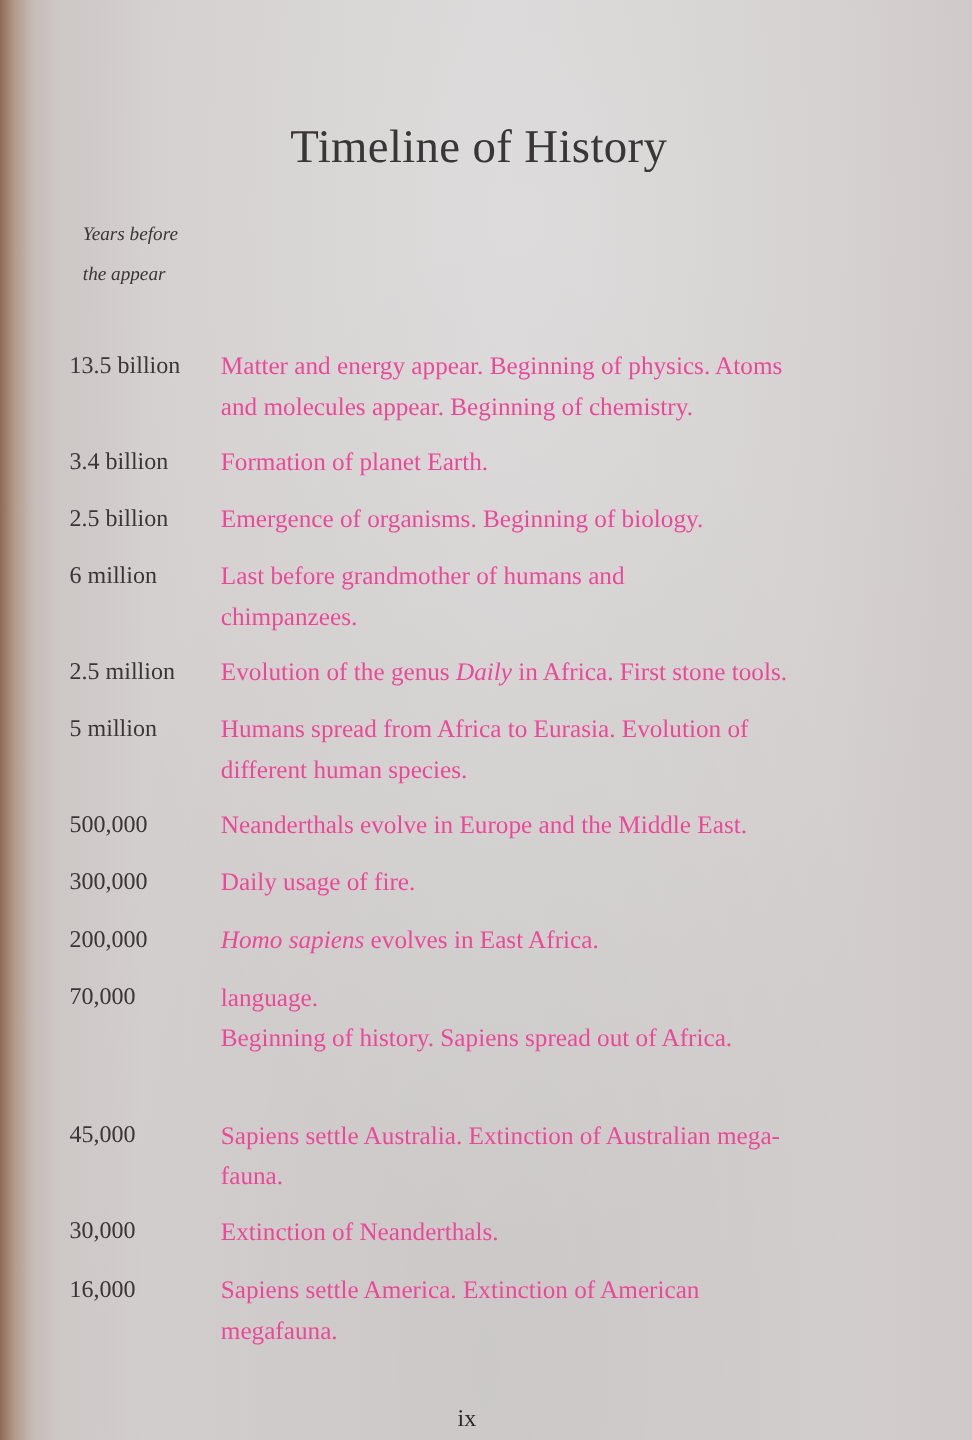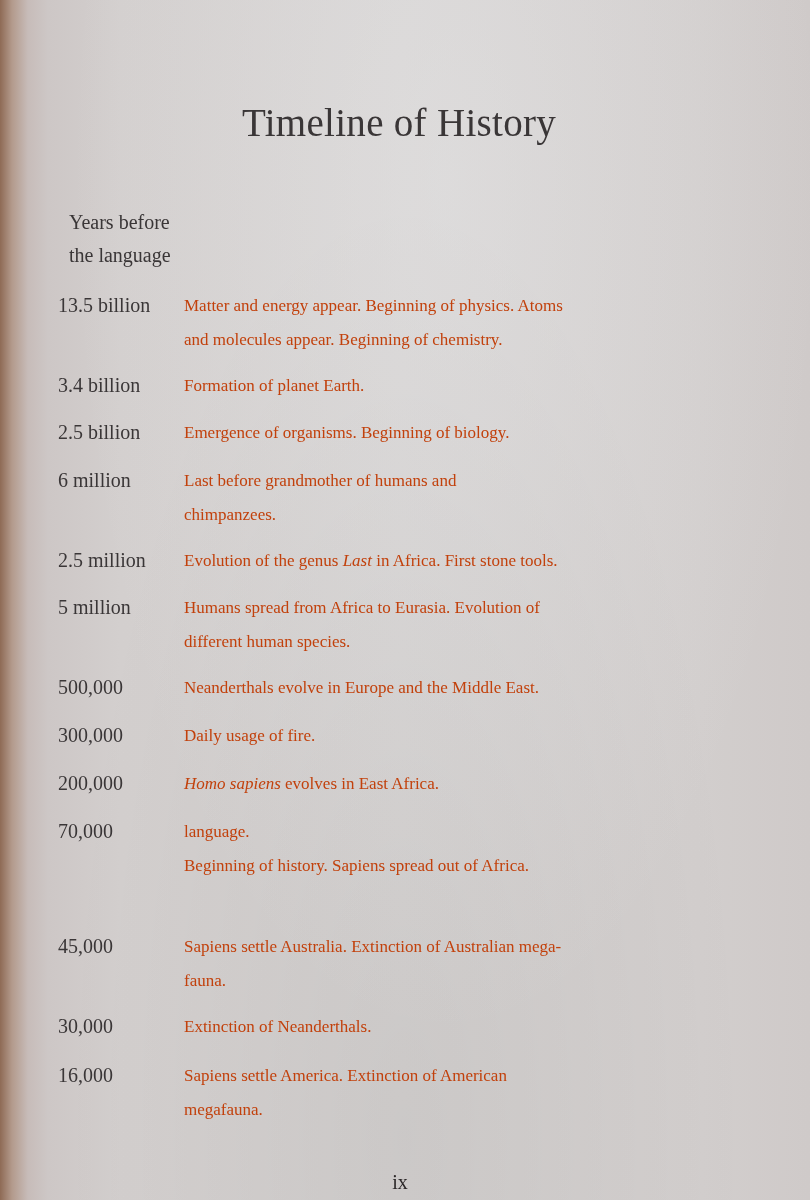--- a/index.html
+++ b/index.html
@@ -14,51 +14,51 @@
     background: radial-gradient(ellipse at 55% 15%, rgba(235,236,238,0.35), rgba(0,0,0,0) 60%),
                 radial-gradient(ellipse at 50% 95%, rgba(0,0,0,0.05), rgba(0,0,0,0) 60%);
     pointer-events: none;
   }
   .title {
     position: absolute; left: 0; width: 790px; top: 96px;
     text-align: center; font-size: 39px; letter-spacing: 0.3px;
     color: #3a3637; font-weight: normal; margin: 4px;
   }
   .col-header {
-    position: absolute; left: 69px; top: 206px;
-    font-size: 20px; line-height: 33px; color: #3a3637;
+    position: absolute; left: 69px; top: 179px;
+    font-style: italic; font-size: 16px; line-height: 33px; color: #3a3637;
   }
   .col-header div { white-space: nowrap; }
   .entries { position: absolute; left: 0; top: 0; width: 810px; }
   .entry { position: absolute; left: 0; width: 810px; }
   .entry .year {
     position: absolute; left: 58px; top: 0; font-size: 20px; line-height: 33px;
     color: #3a3637; white-space: nowrap;
   }
   .entry .desc {
     position: absolute; left: 184px; top: 0; width: 560px;
-    font-size: 17px; line-height: 33.5px; color: #c2410c;
+    font-size: 21px; line-height: 33.5px; color: #ec4899;
   }
   .entry .desc div { white-space: nowrap; }
   .entry .desc i { font-style: italic; }
   .page-number {
     position: absolute; left: 0; width: 778px; top: 1171px; text-align: center;
-    font-size: 20px; color: #2b2728; margin-left: 11px;
+    font-size: 20px; color: #2b2728;
   }
 </style>
 </head>
 <body>
 
 <div class="paper-tone"></div>
 
 <h1 class="title">Timeline of History</h1>
 
 <div class="col-header">
   <div>Years before</div>
-  <div>the language</div>
+  <div>the appear</div>
 </div>
 
 <div class="entries">
 
   <div class="entry" style="top:289px;">
     <span class="year">13.5 billion</span>
     <div class="desc">
       <div>Matter and energy appear. Beginning of physics. Atoms</div>
       <div>and molecules appear. Beginning of chemistry.</div>
     </div>
@@ -82,21 +82,21 @@
     <span class="year">6 million</span>
     <div class="desc">
       <div>Last before grandmother of humans and</div>
       <div>chimpanzees.</div>
     </div>
   </div>
 
   <div class="entry" style="top:544px;">
     <span class="year">2.5 million</span>
     <div class="desc">
-      <div><span>Evolution of the genus </span><i>Last</i><span> in Africa. First stone tools.</span></div>
+      <div><span>Evolution of the genus </span><i>Daily</i><span> in Africa. First stone tools.</span></div>
     </div>
   </div>
 
   <div class="entry" style="top:591px;">
     <span class="year">5 million</span>
     <div class="desc">
       <div>Humans spread from Africa to Eurasia. Evolution of</div>
       <div>different human species.</div>
     </div>
   </div>

